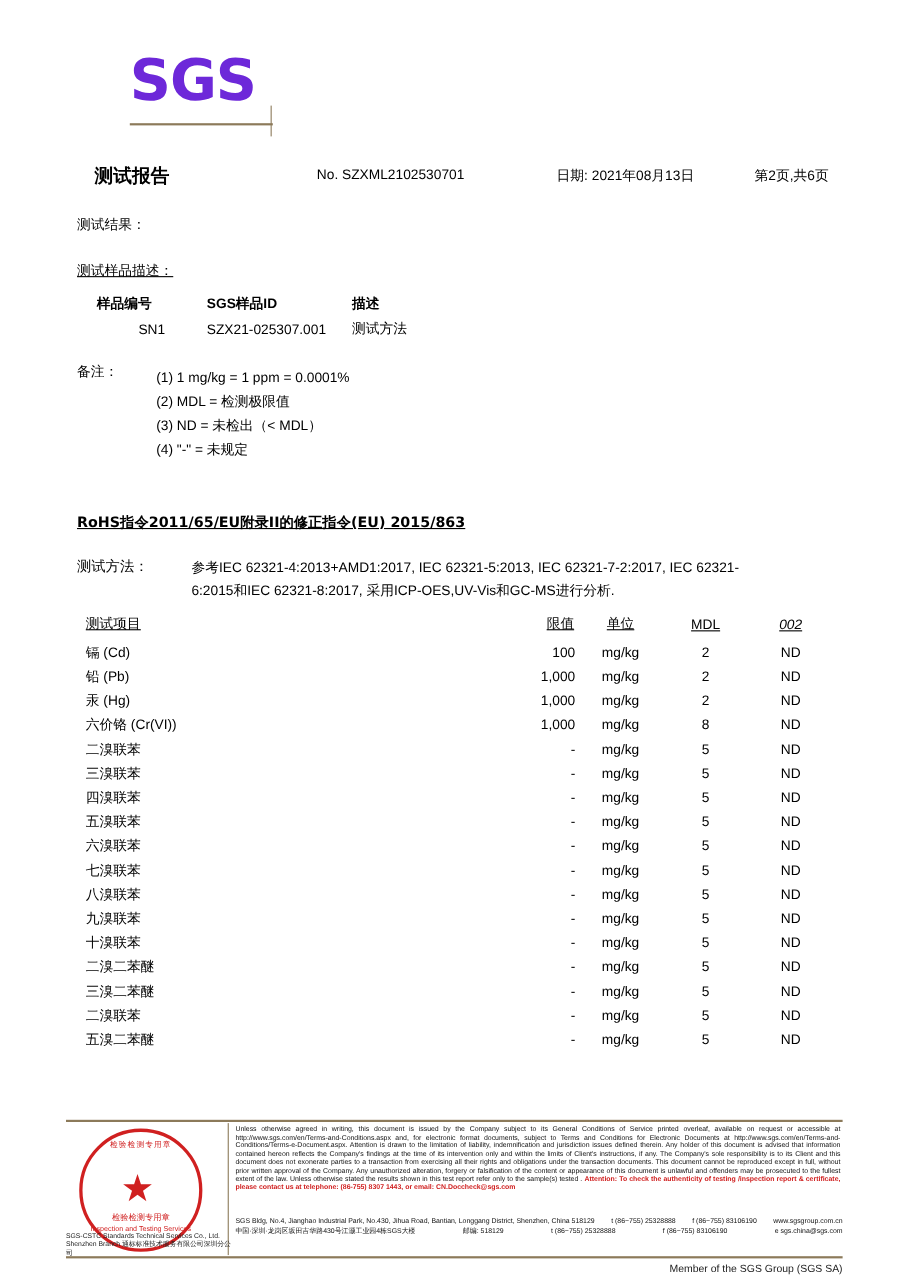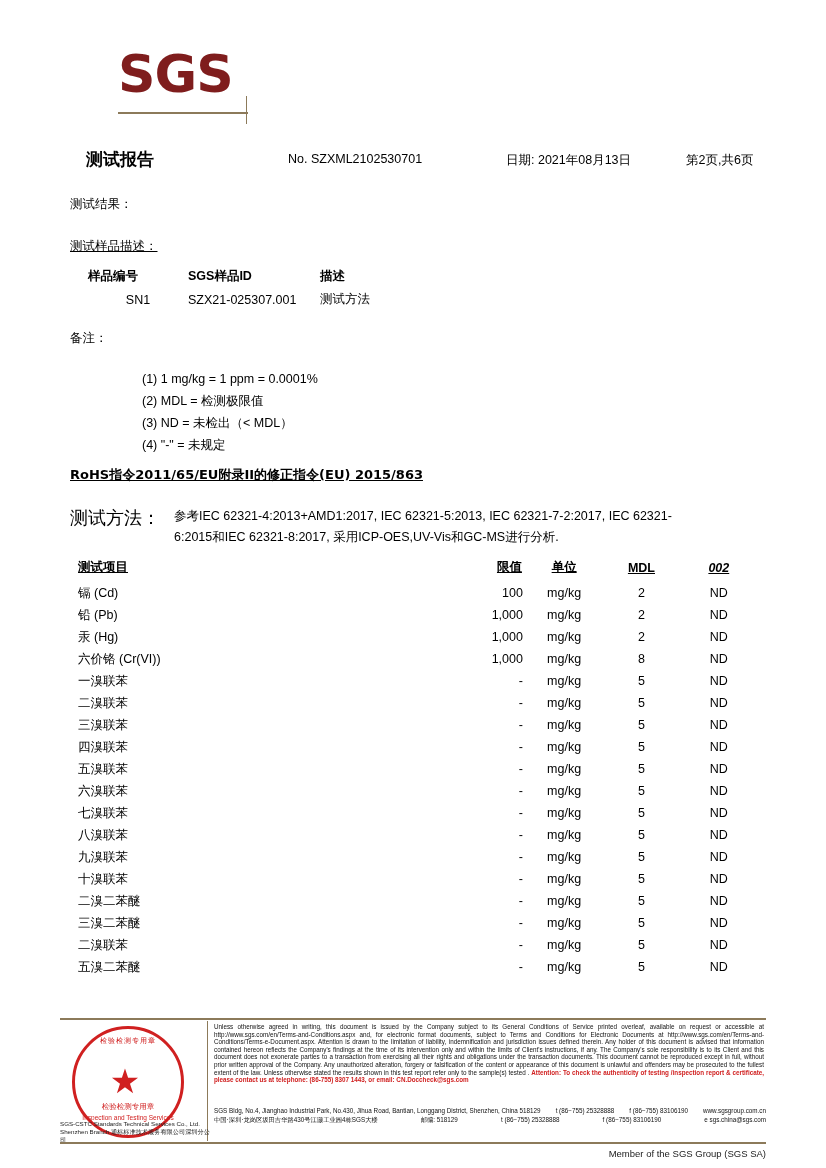--- a/index.html
+++ b/index.html
@@ -27,21 +27,21 @@
     position: absolute;
     left: 118px;
     top: 48px;
     width: 130px;
   }
   .logo-text {
     font-family: "DejaVu Sans", sans-serif;
     font-size: 52px;
     font-weight: bold;
     letter-spacing: -1px;
-    color: #7f1d1d;
+    color: #6d28d9;
     line-height: 52px;
   }
   .logo-rule {
     position: absolute;
     left: 118px;
     top: 112px;
     width: 130px;
     height: 2px;
     background: #8c7a5a;
   }
@@ -122,61 +122,61 @@
   }
   .col-a { width: 100px; }
   .col-b { width: 132px; }
   .col-c { width: 140px; }
   .cell-center { text-align: center; }
 
   
   .notes {
     position: absolute;
     left: 142px;
-    top: 368px;
+    top: 332px;
     font-size: 12.5px;
     line-height: 22px;
   }
 
   
   .rohs-heading {
     position: absolute;
     left: 70px;
     top: 466px;
     font-size: 13px;
     font-weight: bold;
     text-decoration: underline;
     font-family: "DejaVu Sans", sans-serif;
   }
   .method-label {
     position: absolute;
     left: 70px;
     top: 506px;
-    font-size: 18px;
+    font-size: 13px;
   }
   .method-text {
     position: absolute;
     left: 174px;
     top: 506px;
     width: 520px;
     font-size: 12.5px;
     line-height: 21px;
   }
 
   
   .results {
     position: absolute;
     left: 70px;
     top: 558px;
     width: 690px;
     font-size: 12.5px;
     border-collapse: collapse;
   }
   .results th {
-    font-weight: bold;
+    font-weight: normal;
     text-decoration: underline;
     padding-bottom: 6px;
     font-size: 12.5px;
   }
   .results th.h-item { text-align: left; padding-left: 8px; width: 330px;}
   .results th.h-limit { text-align: right; width: 110px; }
   .results th.h-unit  { text-align: center; width: 80px; }
   .results th.h-mdl   { text-align: center; width: 70px; }
   .results th.h-res   { text-align: center; width: 80px; font-style: italic;}
   .results td {
@@ -399,27 +399,20 @@
           <td class="c-limit">1,000</td>
           <td class="c-unit">mg/kg</td>
           <td class="c-mdl">2</td>
           <td class="c-res">ND</td>
         </tr>
         <tr>
           <td class="c-item">六价铬 (Cr(VI))</td>
           <td class="c-limit">1,000</td>
           <td class="c-unit">mg/kg</td>
           <td class="c-mdl">8</td>
-          <td class="c-res">ND</td>
-        </tr>
-        <tr>
-          <td class="c-item">一溴联苯</td>
-          <td class="c-limit">-</td>
-          <td class="c-unit">mg/kg</td>
-          <td class="c-mdl">5</td>
           <td class="c-res">ND</td>
         </tr>
         <tr>
           <td class="c-item">二溴联苯</td>
           <td class="c-limit">-</td>
           <td class="c-unit">mg/kg</td>
           <td class="c-mdl">5</td>
           <td class="c-res">ND</td>
         </tr>
         <tr>

